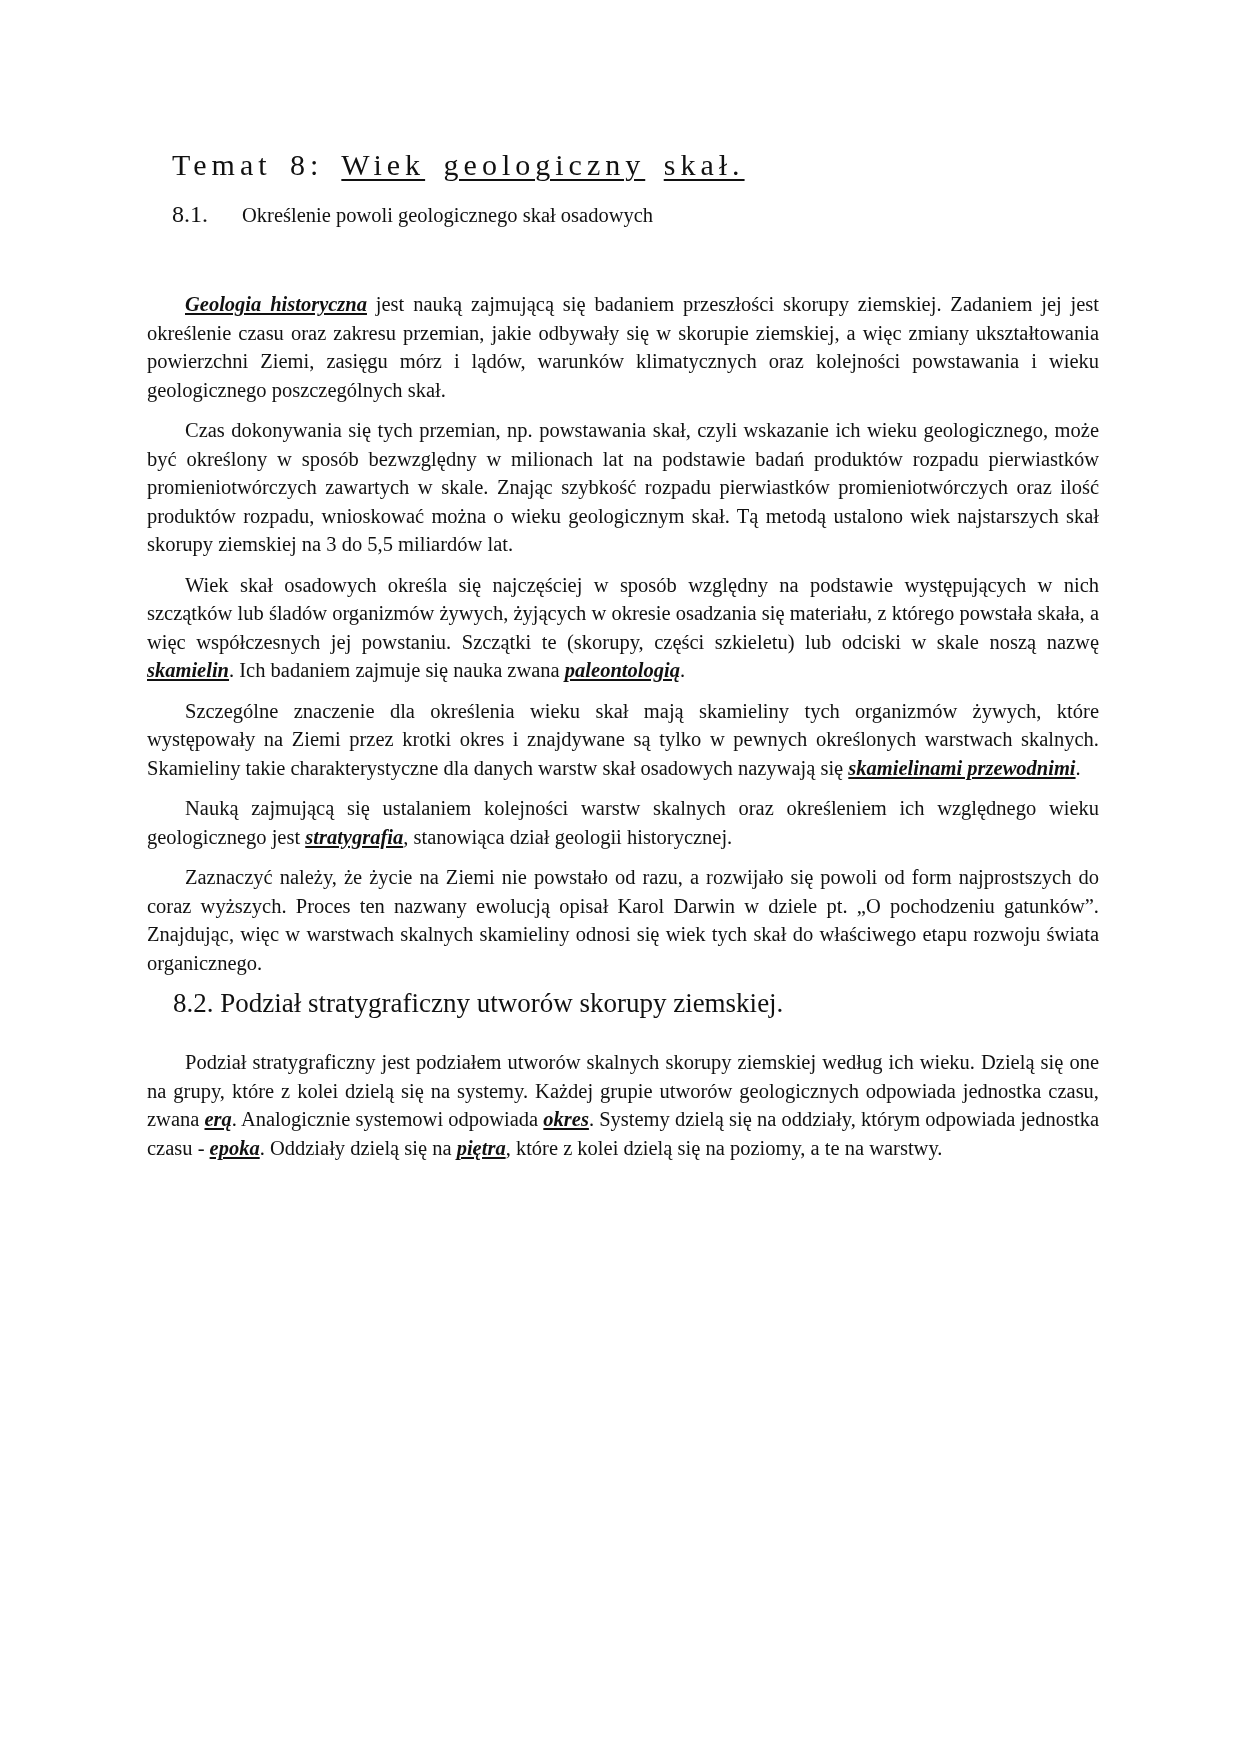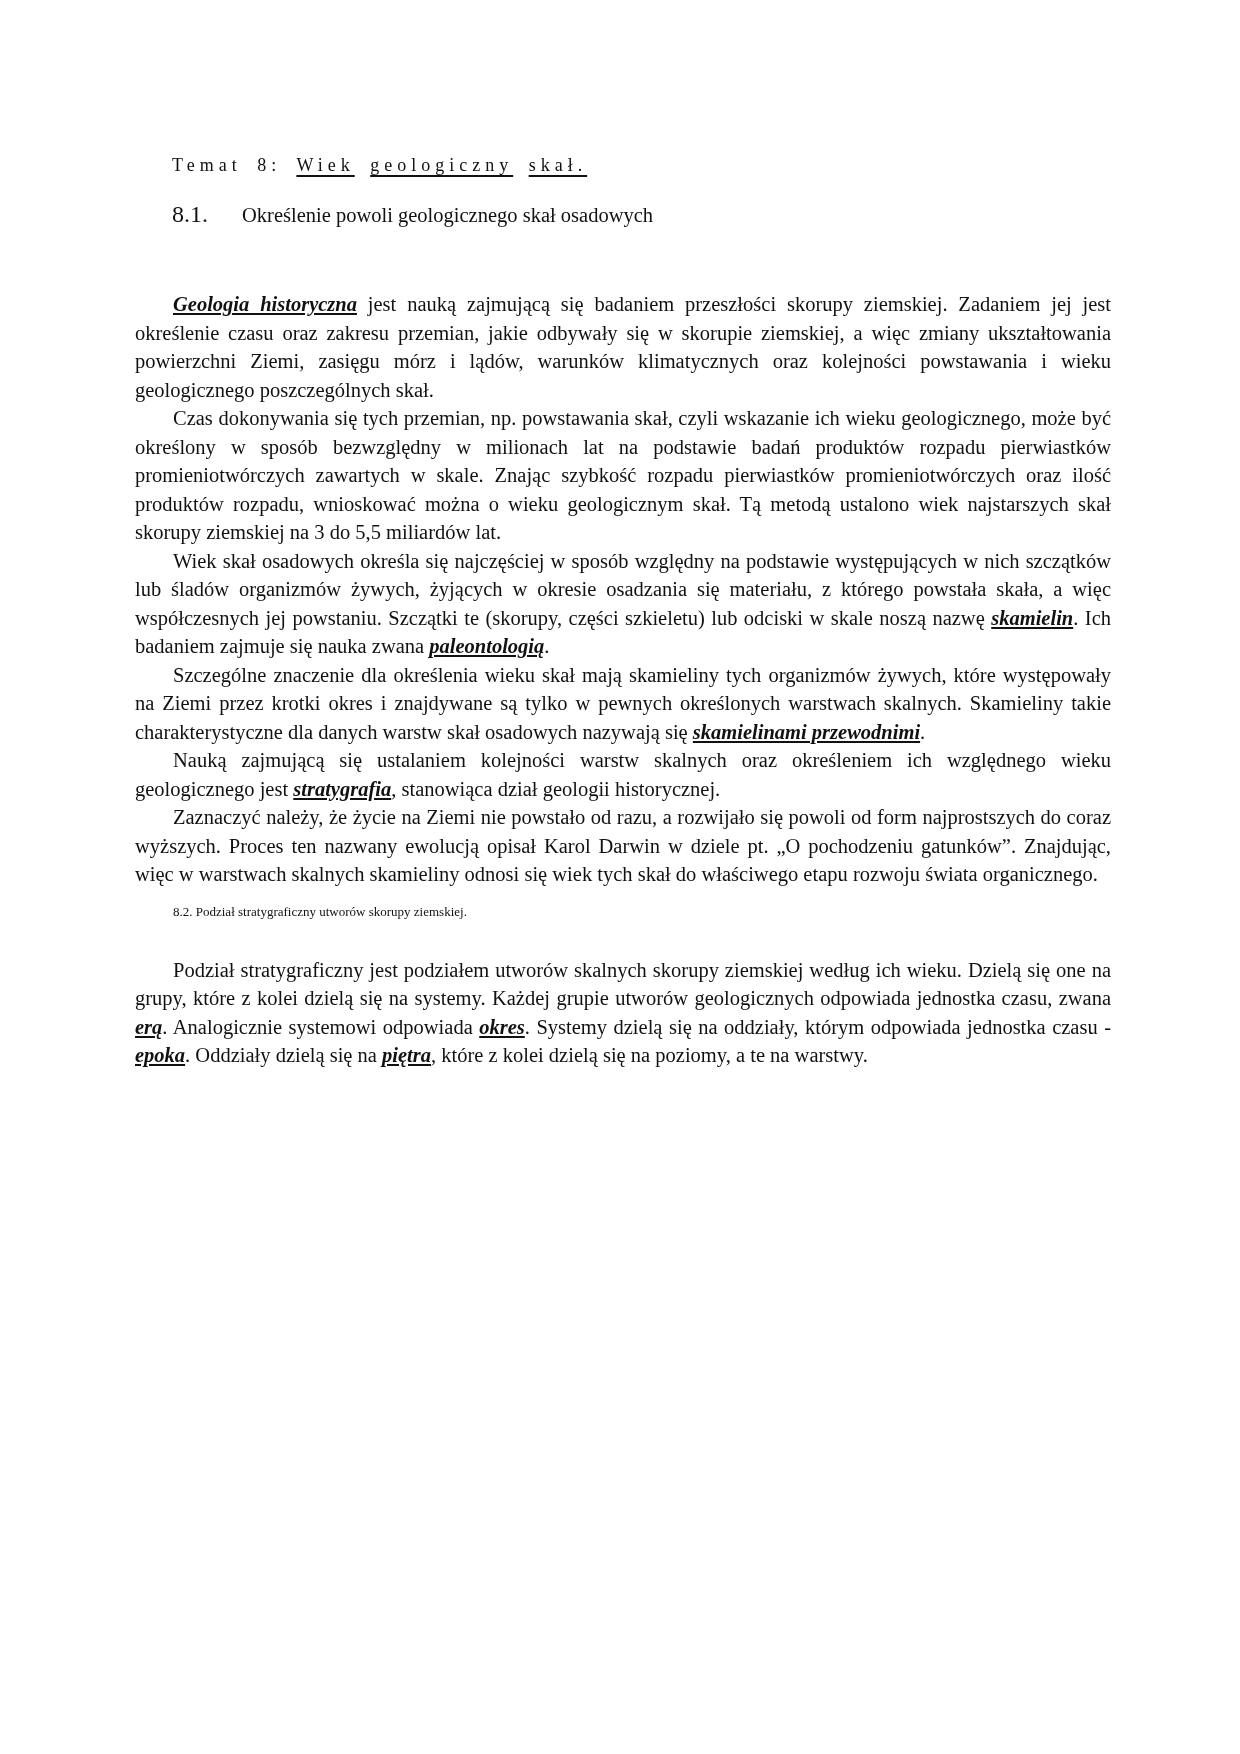--- a/index.html
+++ b/index.html
@@ -17,21 +17,21 @@
     color: #111111;
   }
   .text-block {
     position: absolute;
     left: 135px;
     top: 150px;
     width: 976px;
   }
   .doc-title {
     margin: 0 0 0 37px;
-    font-size: 18px;
+    font-size: 30px;
     line-height: 30px;
     letter-spacing: 5px;
     word-spacing: 6px;
     white-space: nowrap;
   }
   .doc-title .underlined {
     text-decoration: underline;
     text-decoration-thickness: 2px;
     text-underline-offset: 4px;
   }
@@ -39,37 +39,37 @@
     margin: 20px 0 0 37px;
     font-size: 20.5px;
     line-height: 29px;
   }
   .heading-81 .h-num {
     display: inline-block;
     width: 70px;
     font-size: 24px;
   }
   p.para {
-    margin: 0;
+    margin: 12px;
     font-size: 20.5px;
     line-height: 28.5px;
     text-align: justify;
     text-indent: 38px;
   }
   p.para.first-after-heading {
     margin-top: 60px;
   }
   .em {
     font-weight: bold;
     font-style: italic;
     text-decoration: underline;
   }
   .heading-82 {
     margin: 8px 0 30px 0;
-    font-size: 13px;
+    font-size: 27px;
     line-height: 29px;
     text-indent: 38px;
   }
 </style>
 </head>
 <body>
 
 <div class="page">
   <div class="text-block">
 

